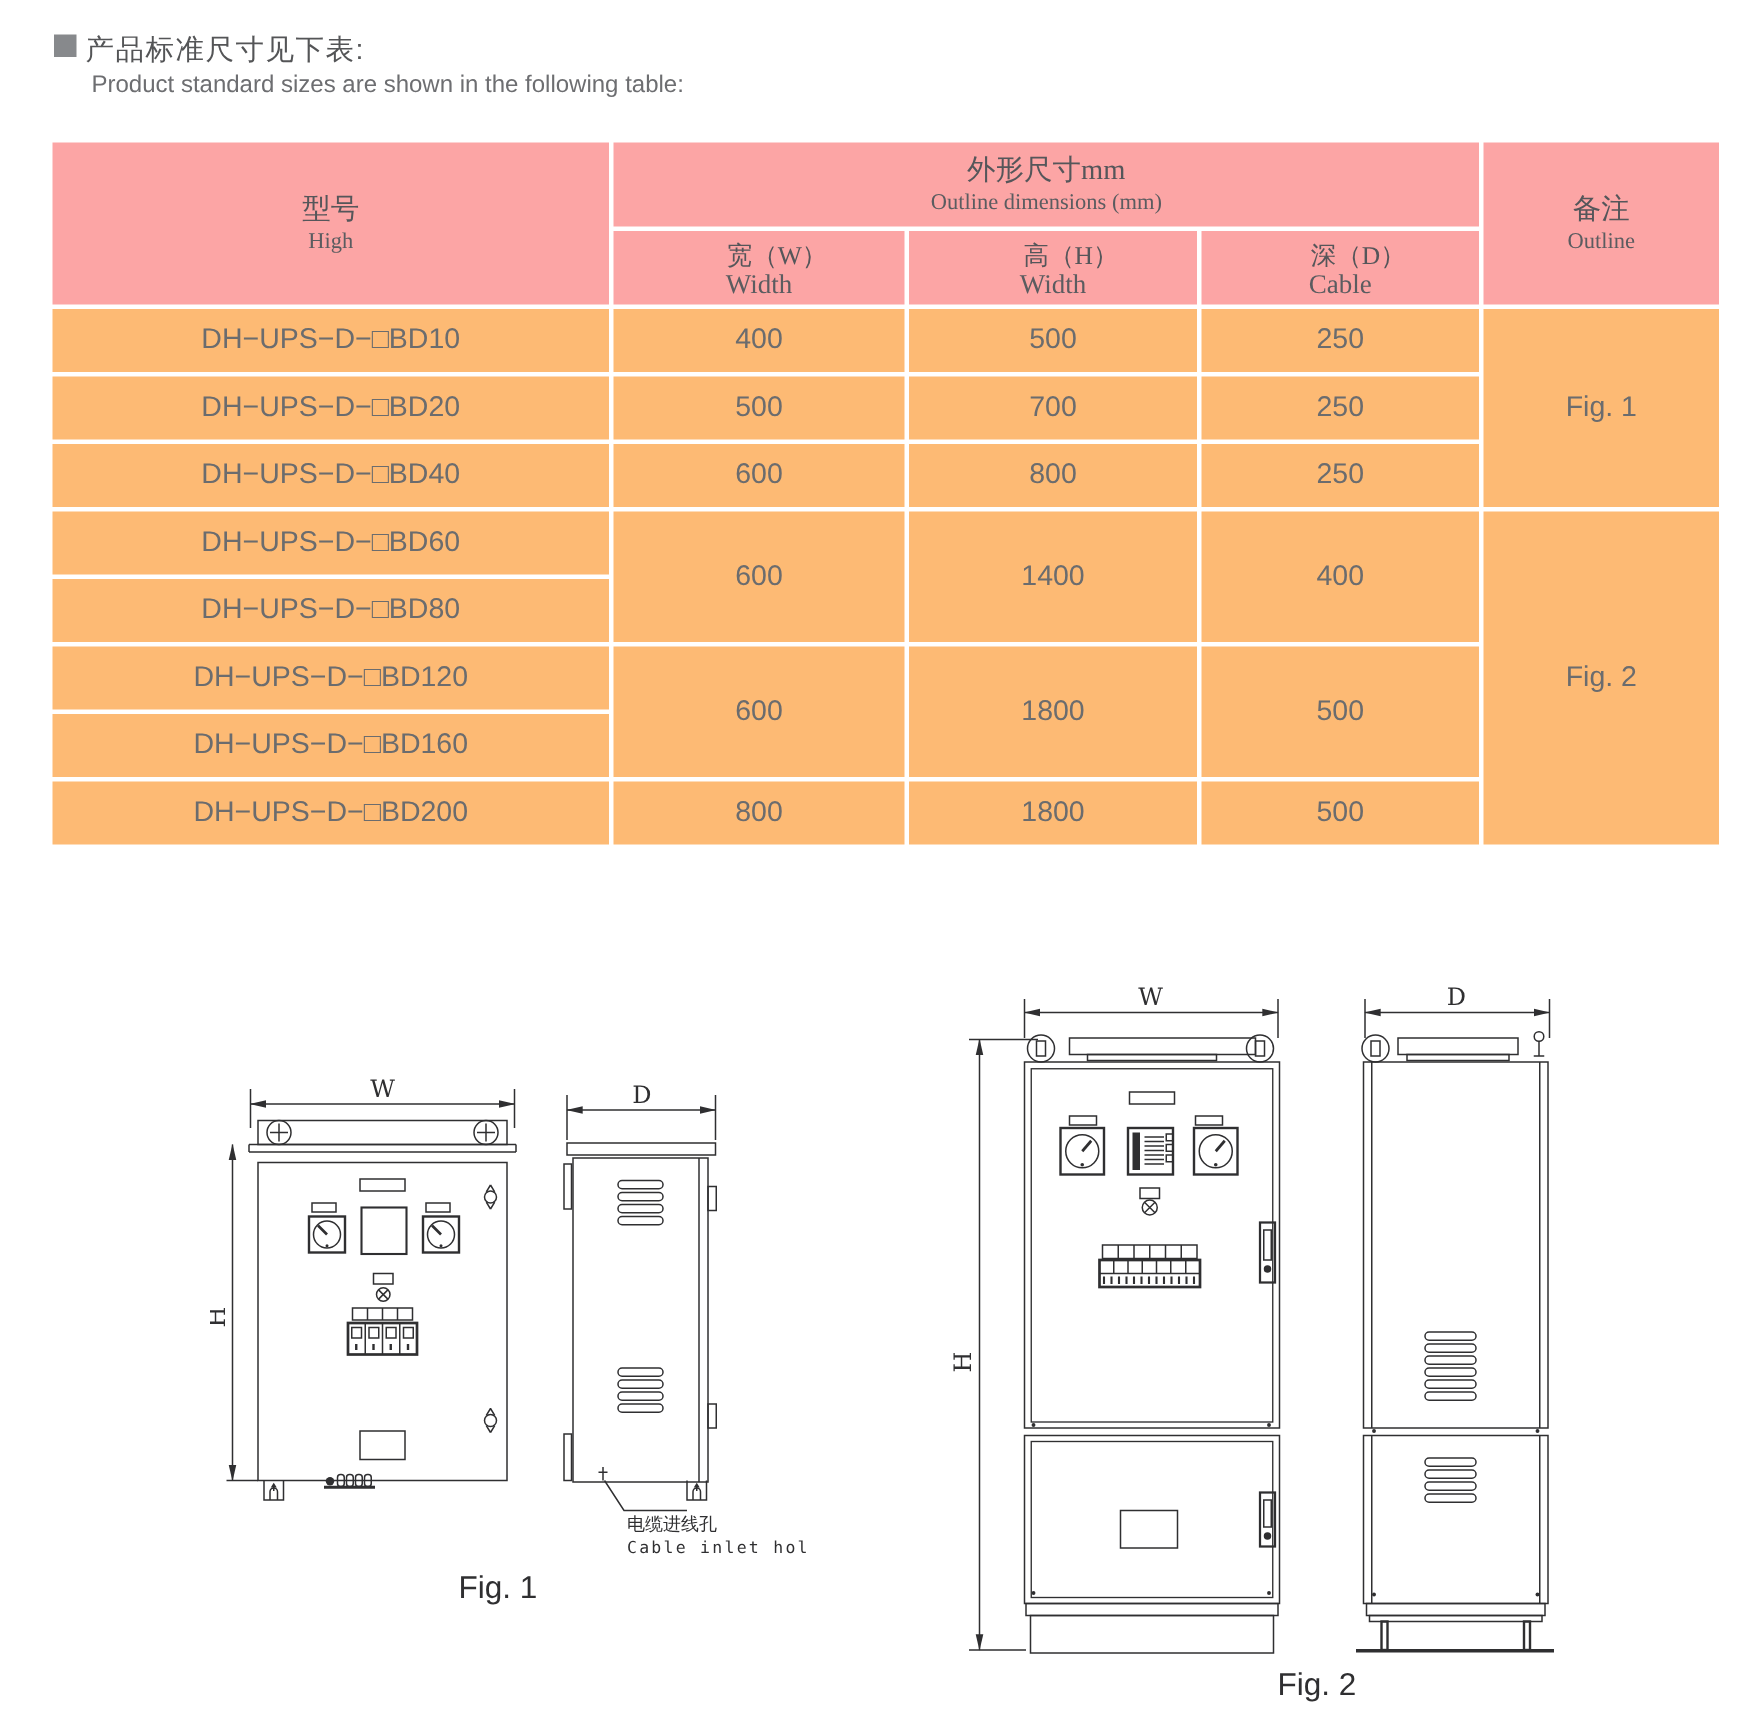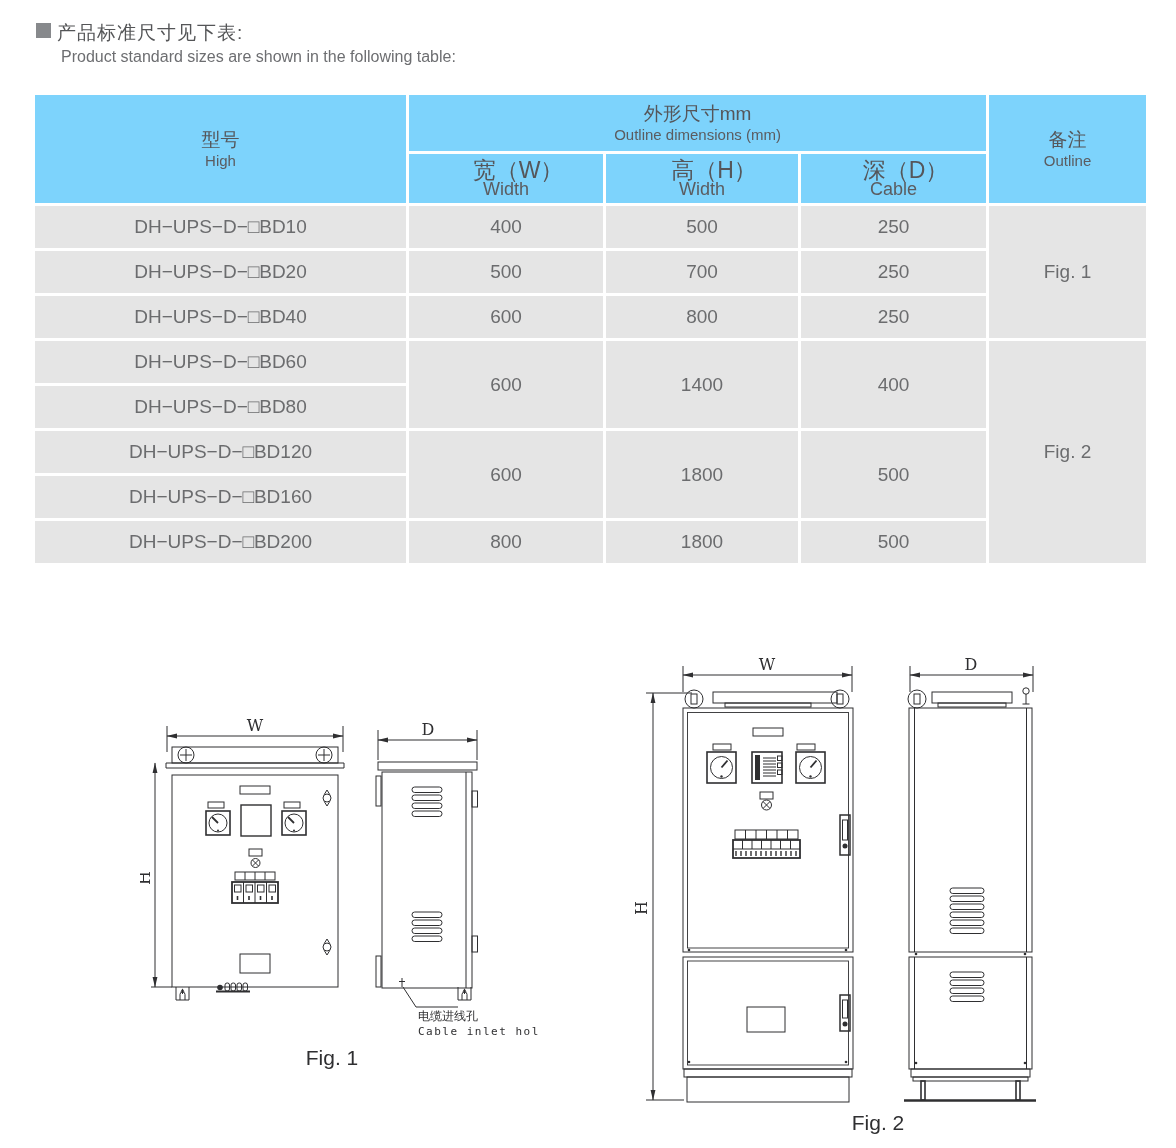--- a/index.html
+++ b/index.html
@@ -14,28 +14,28 @@
   .title-zh{font-size:19px;color:#545557;margin-left:6px;letter-spacing:1px;}
   .title-en{position:absolute;left:61px;top:48px;font-size:16px;color:#6d6e71;}
   
   table.spec{
     position:absolute;left:32px;top:92px;width:1117px;
     border-collapse:separate;border-spacing:3px;table-layout:fixed;background:#fff;
   }
   table.spec th,table.spec td{
     text-align:center;vertical-align:middle;font-weight:normal;padding:0;
   }
-  table.spec thead th{background:#7dd3fc;color:#55565a;}
-  table.spec tbody td{background:#e5e5e5;color:#6b6c6e;font-size:19px;}
+  table.spec thead th{background:#fca5a5;color:#55565a;font-family:Liberation Serif, serif;}
+  table.spec tbody td{background:#fdba74;color:#6b6c6e;font-size:19px;}
   table.spec thead tr.h1 th{height:56px;}
   table.spec thead tr.h2 th{height:49px;}
   table.spec tbody tr{height:42px;}
   .zh{font-size:19px;line-height:24px;}
   .en{font-size:15px;line-height:18px;color:#5b5c60;}
-  .zh2{font-size:23px;line-height:21px;padding-left:24px;}
+  .zh2{font-size:17px;line-height:21px;padding-left:24px;}
   .en2{font-size:18px;line-height:16px;color:#5b5c60;}
   
   svg.dwg{position:absolute;}
   svg.dwg .ln{stroke:#2f2f31;fill:none;stroke-width:1;}
   svg.dwg text{fill:#2f2f31;}
   .dimtxt{font-family:"DejaVu Serif","Liberation Serif",serif;font-size:16px;}
   .cnlbl{font-size:12px;}
   .monolbl{font-family:"DejaVu Sans Mono","Liberation Mono",monospace;font-size:11px;letter-spacing:1.5px;}
   .cap{font-size:21px;fill:#828487;font-family:"Liberation Sans",sans-serif;}
 </style>

